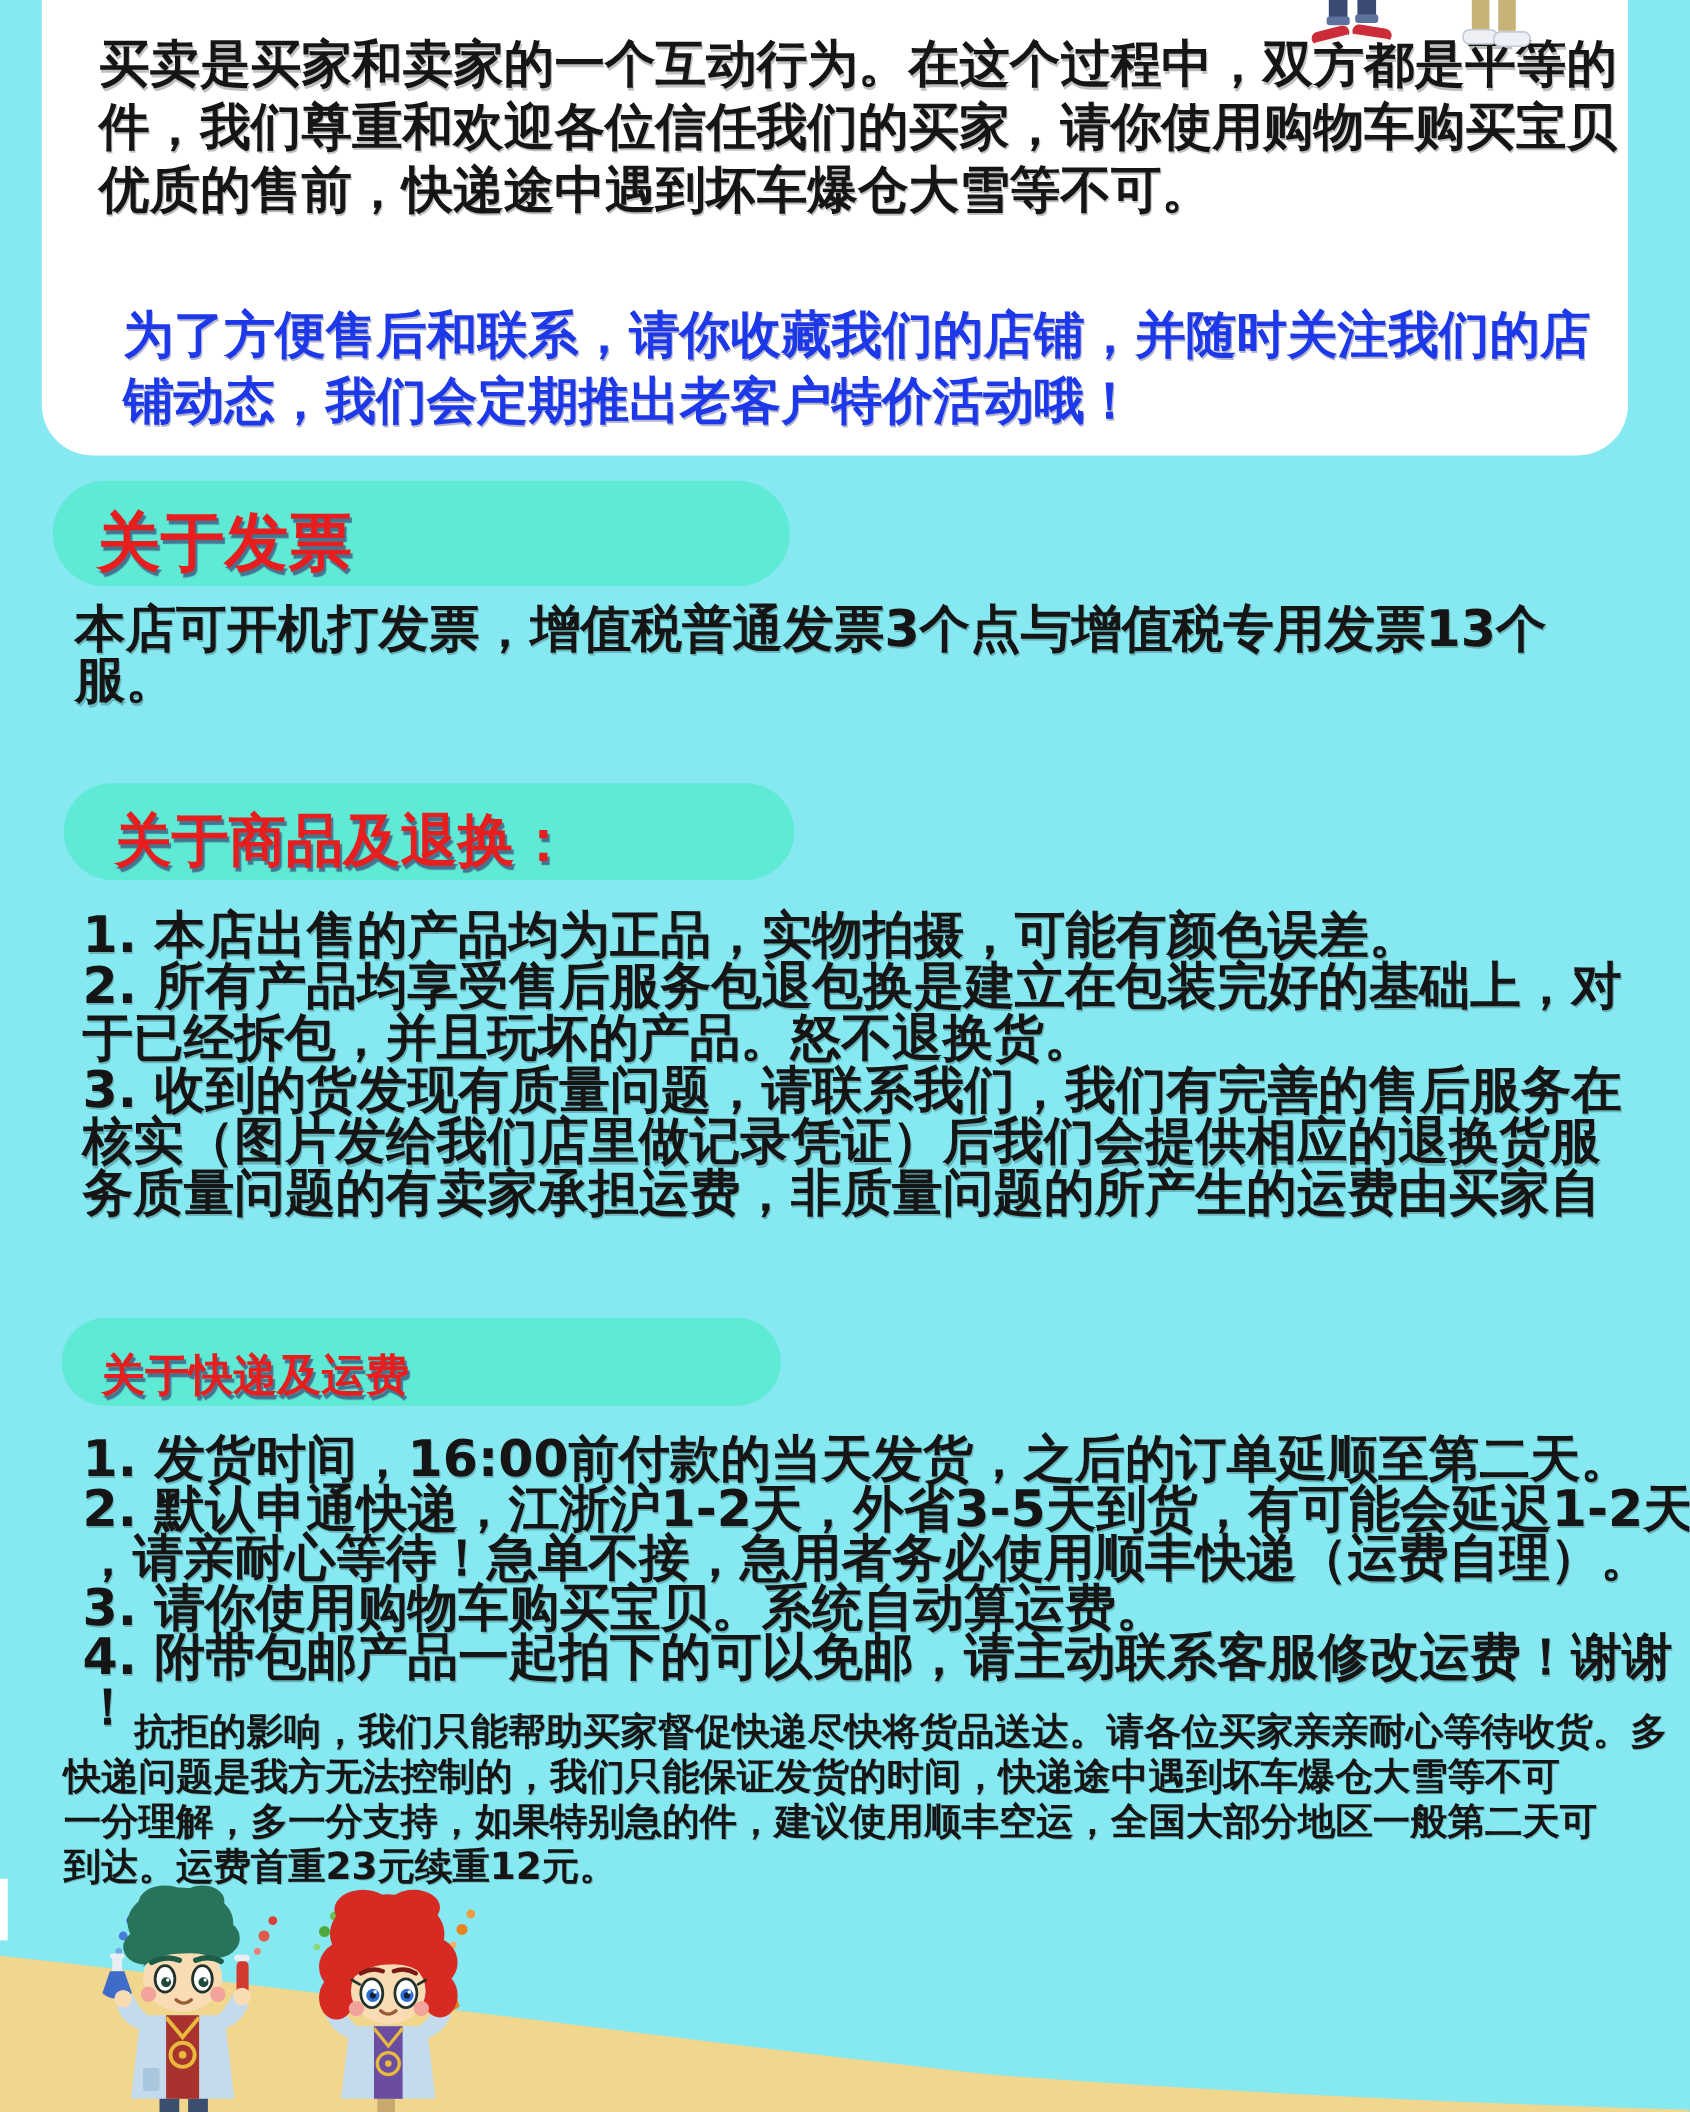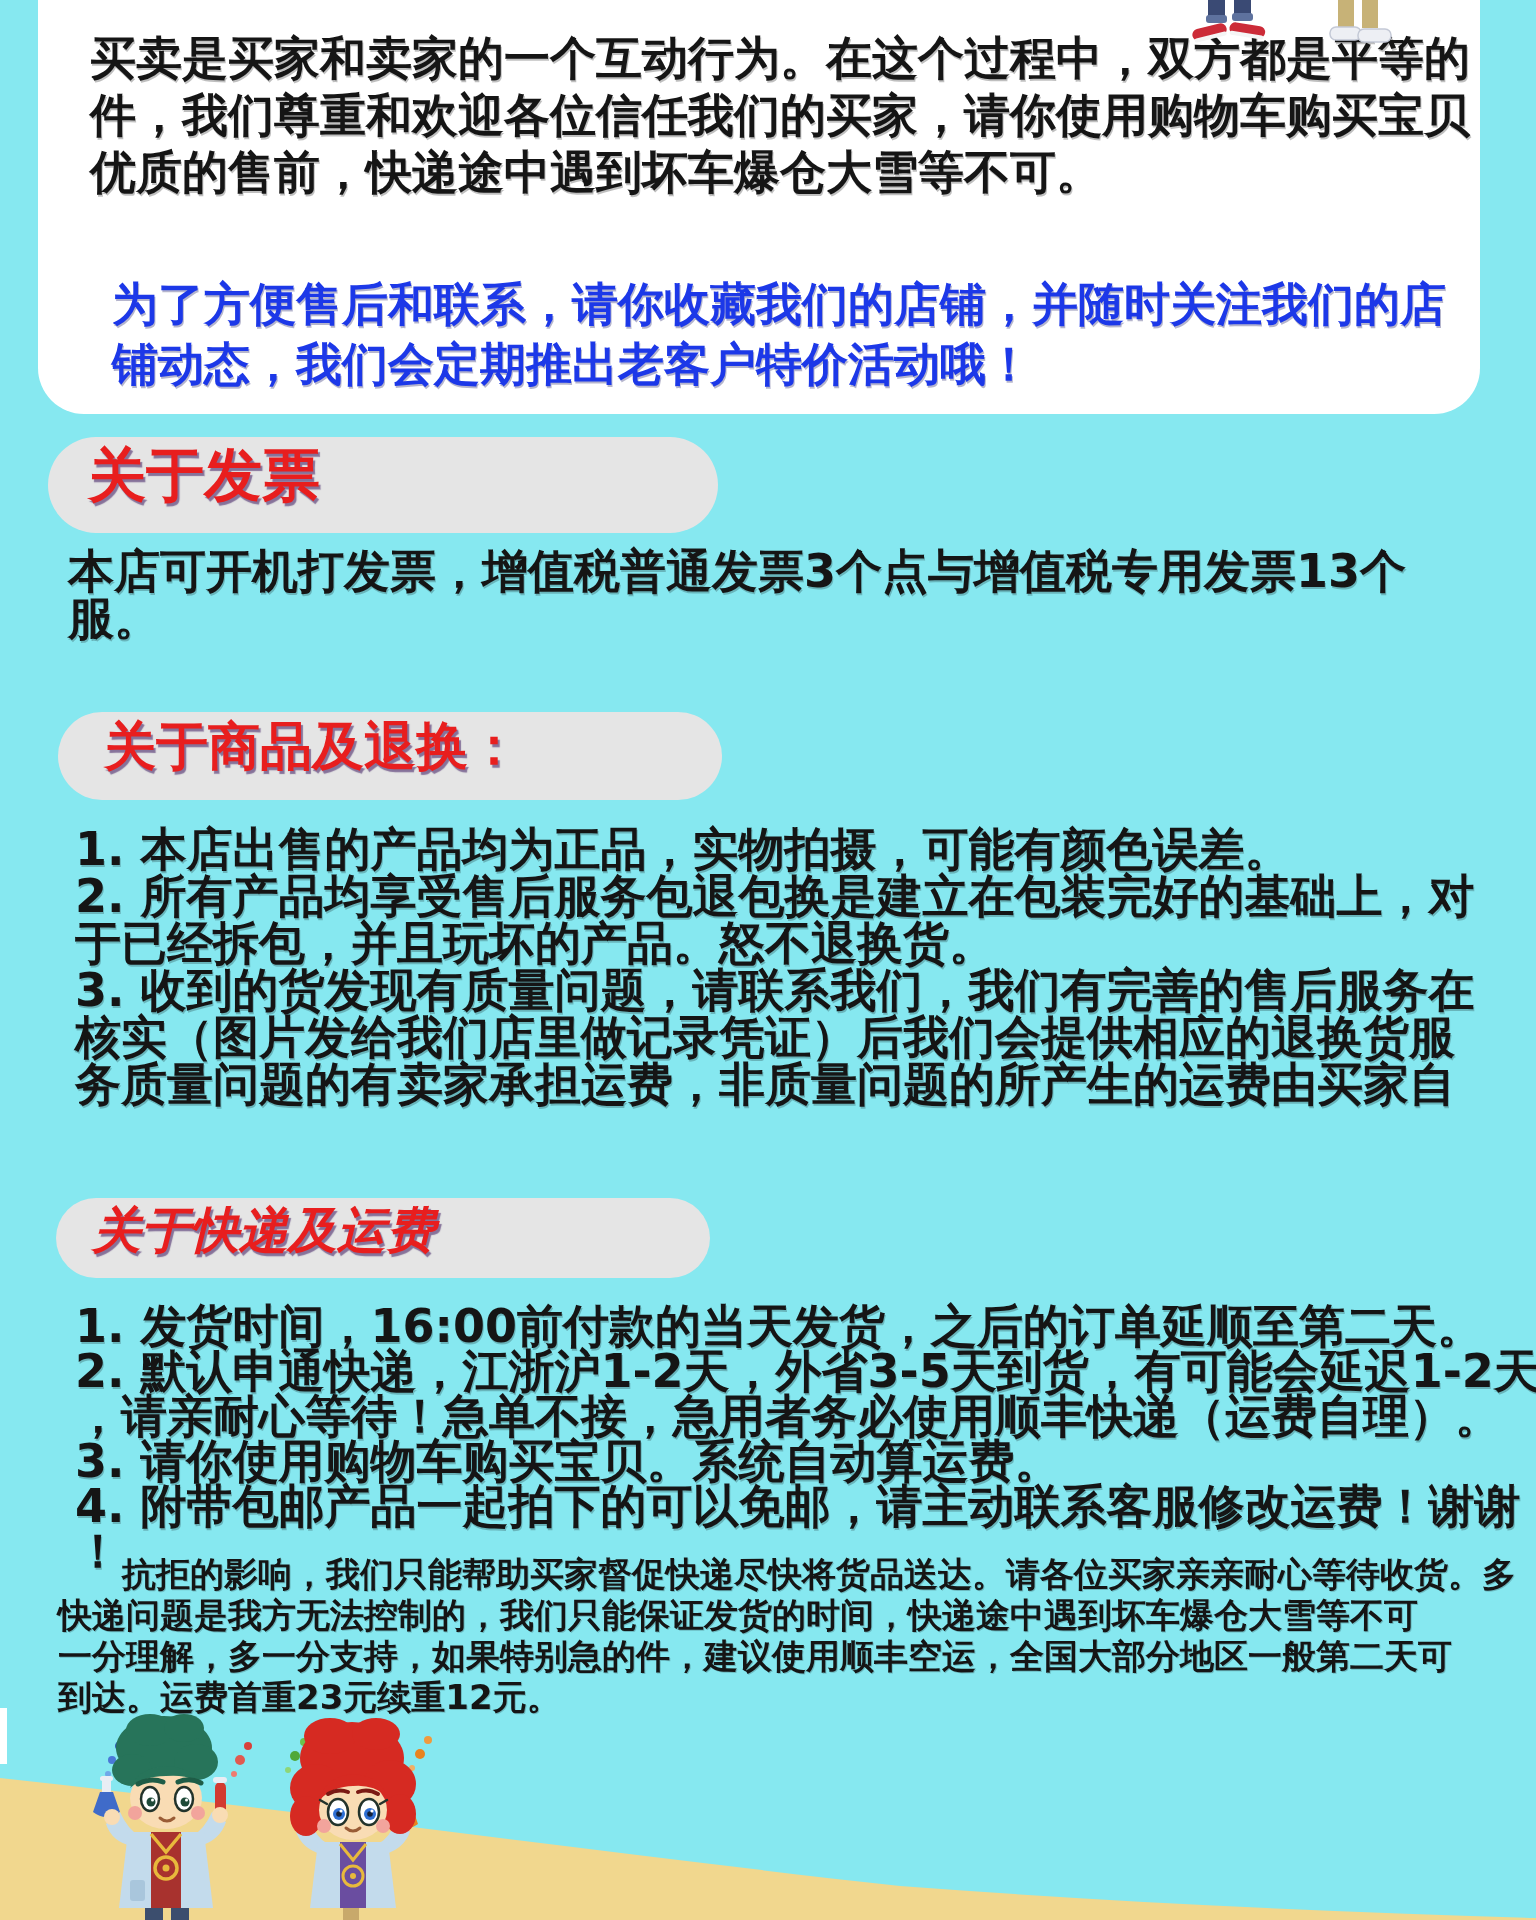--- a/index.html
+++ b/index.html
@@ -18,27 +18,27 @@
     position:absolute;left:52px;top:92px;
     font-size:46px;line-height:57px;color:#151515;
     text-shadow:1px 2px 0 rgba(0,0,0,0.25);
   }
   .notice{
     position:absolute;left:74px;top:336px;
     font-size:46px;line-height:60px;color:#1C38E8;
     text-shadow:1px 2px 0 rgba(10,10,90,0.3);
   }
   .pill{
-    position:absolute;background:#e5e5e5;border-radius:52px;
-    display:flex;align-items:flex-start;
+    position:absolute;background:#5eead4;border-radius:52px;
+    display:flex;align-items:flex-end;
     color:#E81E1E;text-shadow:2px 3px 1px rgba(40,0,80,0.5);
   }
   .pill1{left:48px;top:437px;width:630px;height:96px;font-size:58px;padding-left:40px;}
   .pill2{left:58px;top:712px;width:618px;height:88px;font-size:52px;padding-left:46px;}
-  .pill3{left:56px;top:1198px;width:618px;height:80px;font-size:49px;padding-left:36px;font-style:italic;}
+  .pill3{left:56px;top:1198px;width:618px;height:80px;font-size:40px;padding-left:36px;}
   .bodytext{
     position:absolute;color:#151515;font-size:46px;
     text-shadow:1px 2px 0 rgba(0,0,0,0.22);
   }
   .invoice{left:68px;top:548px;line-height:47px;}
   .products{left:75px;top:826px;line-height:47px;}
   .shipping{left:75px;top:1304px;line-height:45px;}
   .footnote{
     position:absolute;left:58px;top:1554px;
     font-size:34px;line-height:41px;color:#151515;

